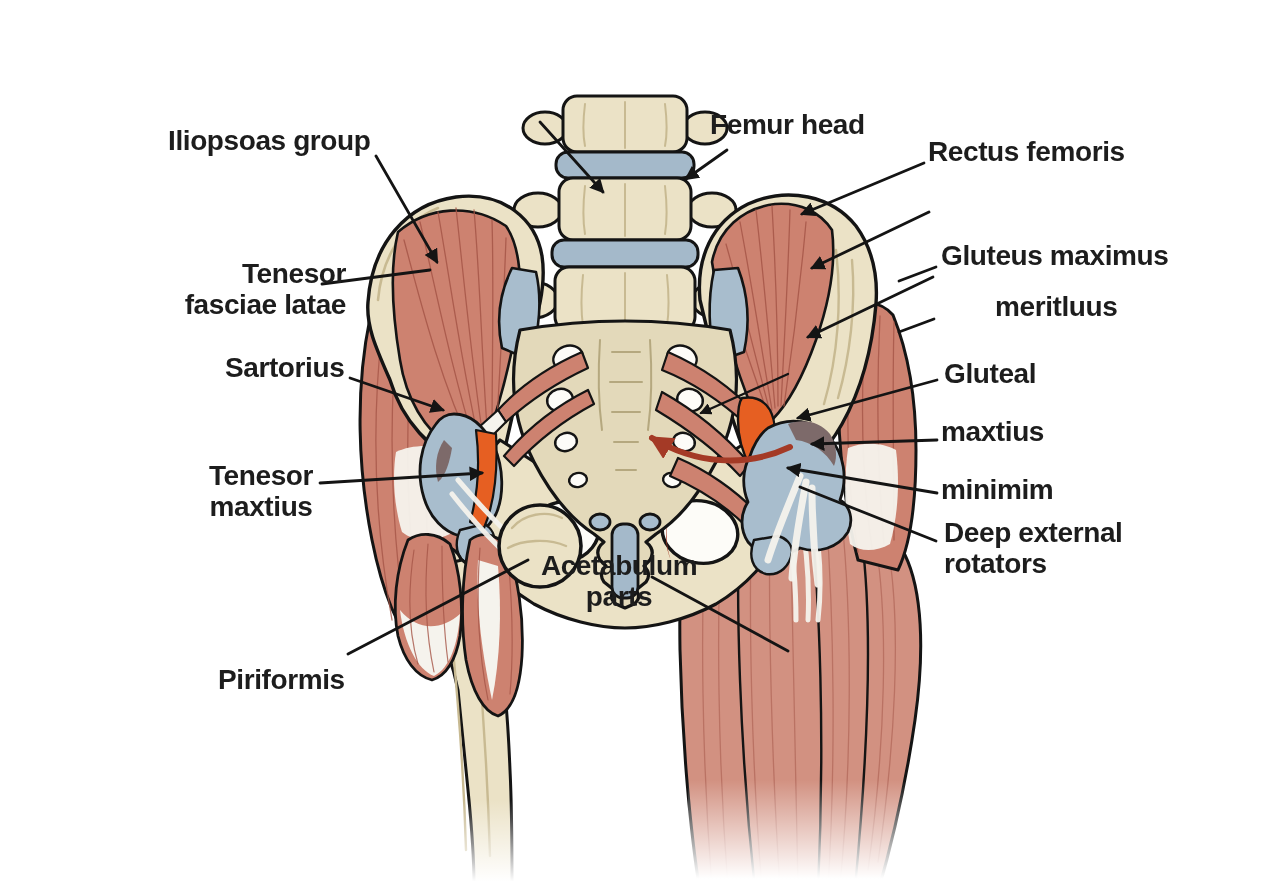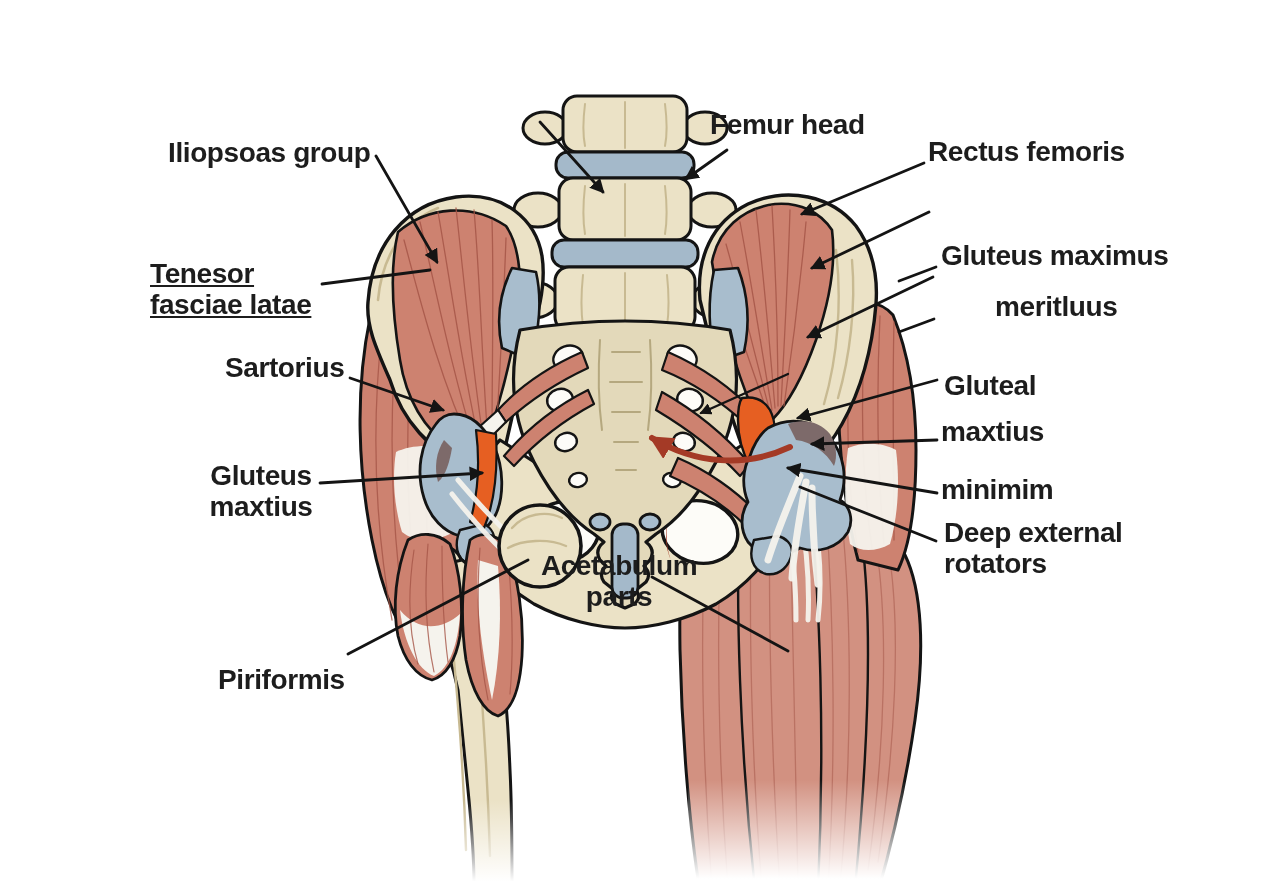--- a/index.html
+++ b/index.html
@@ -261,28 +261,28 @@
       <path d="M322 284 L430 270"></path>
       <path d="M350 378 L443 410" marker-end="url(#ah)"></path>
       <path d="M320 483 L482 473" marker-end="url(#ah)"></path>
       <path d="M348 654 L528 560"></path>
       <path d="M652 577 L788 651"></path>
       <path d="M788 374 L701 413" marker-end="url(#ah)" style="stroke-width:2.3"></path>
     </g>
     <path d="M790 447 C745 468 695 464 652 438" marker-end="url(#ahr)" style="fill:none;stroke:var(--arrow_red);stroke-width:6" stroke-linecap="round"></path>
   </svg>
 
-  <div class="label nowrap" style="left:168px;top:138px;text-align:center;">Iliopsoas group</div>
+  <div class="label nowrap" style="left:168px;top:126px;text-align:center;">Iliopsoas group</div>
   <div class="label nowrap" style="left:928px;top:137px;">Rectus femoris</div>
   <div class="label nowrap" style="left:710px;top:110px;">Femur head</div>
   <div class="label nowrap" style="left:941px;top:241px;">Gluteus maximus</div>
   <div class="label nowrap" style="left:995px;top:292px;">meritluus</div>
-  <div class="label nowrap" style="left:944px;top:371px;">Gluteal</div>
+  <div class="label nowrap" style="left:944px;top:359px;">Gluteal</div>
   <div class="label nowrap" style="left:941px;top:417px;">maxtius</div>
   <div class="label nowrap" style="left:941px;top:475px;">minimim</div>
   <div class="label" style="left:944px;top:518px;width:210px;">Deep external rotators</div>
-  <div class="label" style="left:150px;top:259px;width:196px;text-align:left;text-decoration:underline;">Tenesor fasciae latae</div>
+  <div class="label" style="left:150px;top:259px;width:196px;text-align:right;">Tenesor fasciae latae</div>
   <div class="label nowrap" style="left:225px;top:353px;">Sartorius</div>
-  <div class="label" style="left:186px;top:461px;width:150px;text-align:center;">Gluteus maxtius</div>
+  <div class="label" style="left:186px;top:461px;width:150px;text-align:center;">Tenesor maxtius</div>
   <div class="label nowrap" style="left:218px;top:633px;margin-top:32px;">Piriformis</div>
   <div class="label" style="left:536px;top:551px;width:166px;text-align:center;">Acetabulum parts</div>
 
 </div>
 
 </body></html>

